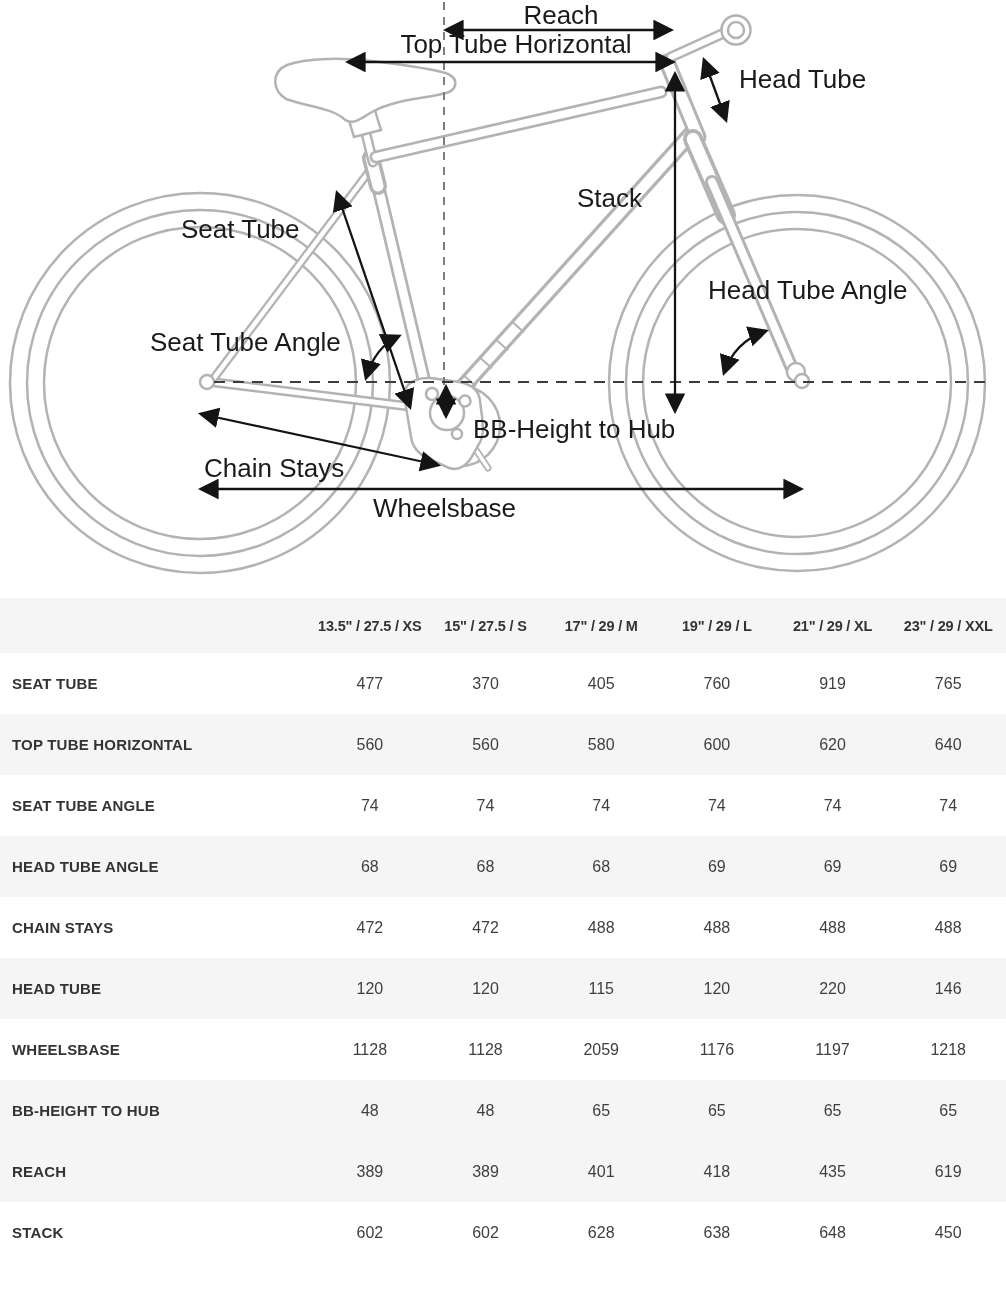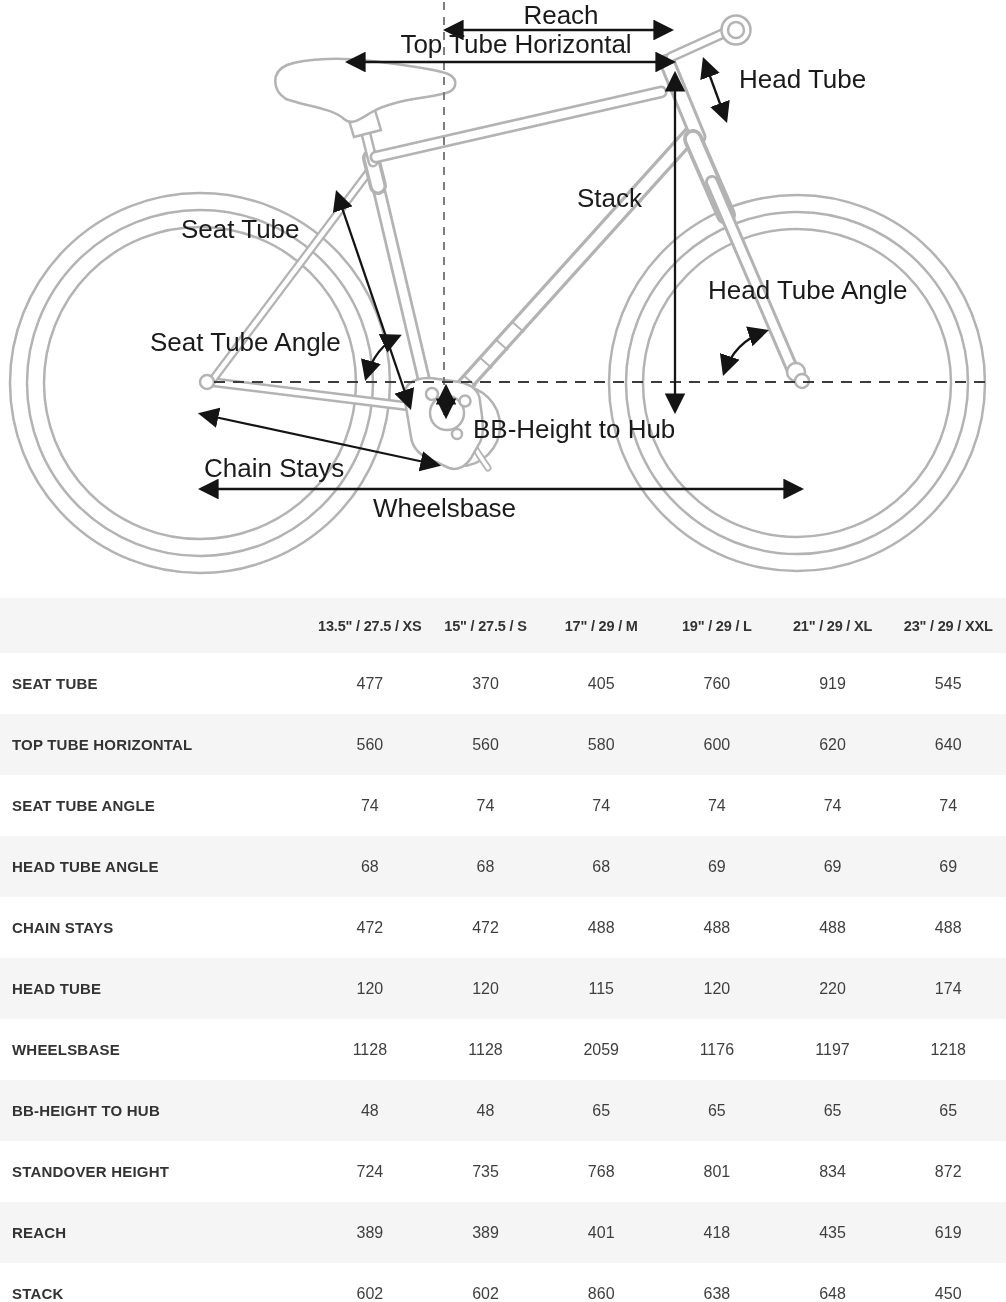--- a/index.html
+++ b/index.html
@@ -189,21 +189,21 @@
         <div class="g-cell">21" / 29 / XL</div>
         <div class="g-cell">23" / 29 / XXL</div>
       </div>
       <div class="g-row data">
         <div class="g-label">SEAT TUBE</div>
         <div class="g-cell">477</div>
         <div class="g-cell">370</div>
         <div class="g-cell">405</div>
         <div class="g-cell">760</div>
         <div class="g-cell">919</div>
-        <div class="g-cell">545</div>
+        <div class="g-cell">765</div>
       </div>
       <div class="g-row data alt" style="background: rgb(245, 245, 245);">
         <div class="g-label">TOP TUBE HORIZONTAL</div>
         <div class="g-cell">560</div>
         <div class="g-cell">560</div>
         <div class="g-cell">580</div>
         <div class="g-cell">600</div>
         <div class="g-cell">620</div>
         <div class="g-cell">640</div>
       </div>
@@ -234,61 +234,52 @@
         <div class="g-cell">488</div>
         <div class="g-cell">488</div>
       </div>
       <div class="g-row data alt" style="background: rgb(245, 245, 245);">
         <div class="g-label">HEAD TUBE</div>
         <div class="g-cell">120</div>
         <div class="g-cell">120</div>
         <div class="g-cell">115</div>
         <div class="g-cell">120</div>
         <div class="g-cell">220</div>
-        <div class="g-cell">174</div>
+        <div class="g-cell">146</div>
       </div>
       <div class="g-row data">
         <div class="g-label">WHEELSBASE</div>
         <div class="g-cell">1128</div>
         <div class="g-cell">1128</div>
         <div class="g-cell">2059</div>
         <div class="g-cell">1176</div>
         <div class="g-cell">1197</div>
         <div class="g-cell">1218</div>
       </div>
       <div class="g-row data alt" style="background: rgb(245, 245, 245);">
         <div class="g-label">BB-HEIGHT TO HUB</div>
         <div class="g-cell">48</div>
         <div class="g-cell">48</div>
         <div class="g-cell">65</div>
         <div class="g-cell">65</div>
         <div class="g-cell">65</div>
         <div class="g-cell">65</div>
       </div>
-      <div class="g-row data">
-        <div class="g-label">STANDOVER HEIGHT</div>
-        <div class="g-cell">724</div>
-        <div class="g-cell">735</div>
-        <div class="g-cell">768</div>
-        <div class="g-cell">801</div>
-        <div class="g-cell">834</div>
-        <div class="g-cell">872</div>
-      </div>
       <div class="g-row data alt" style="background: rgb(245, 245, 245);">
         <div class="g-label">REACH</div>
         <div class="g-cell">389</div>
         <div class="g-cell">389</div>
         <div class="g-cell">401</div>
         <div class="g-cell">418</div>
         <div class="g-cell">435</div>
         <div class="g-cell">619</div>
       </div>
       <div class="g-row data">
         <div class="g-label">STACK</div>
         <div class="g-cell">602</div>
         <div class="g-cell">602</div>
-        <div class="g-cell">860</div>
+        <div class="g-cell">628</div>
         <div class="g-cell">638</div>
         <div class="g-cell">648</div>
         <div class="g-cell">450</div>
       </div>
     </div>
 </div>
 
 </body></html>

